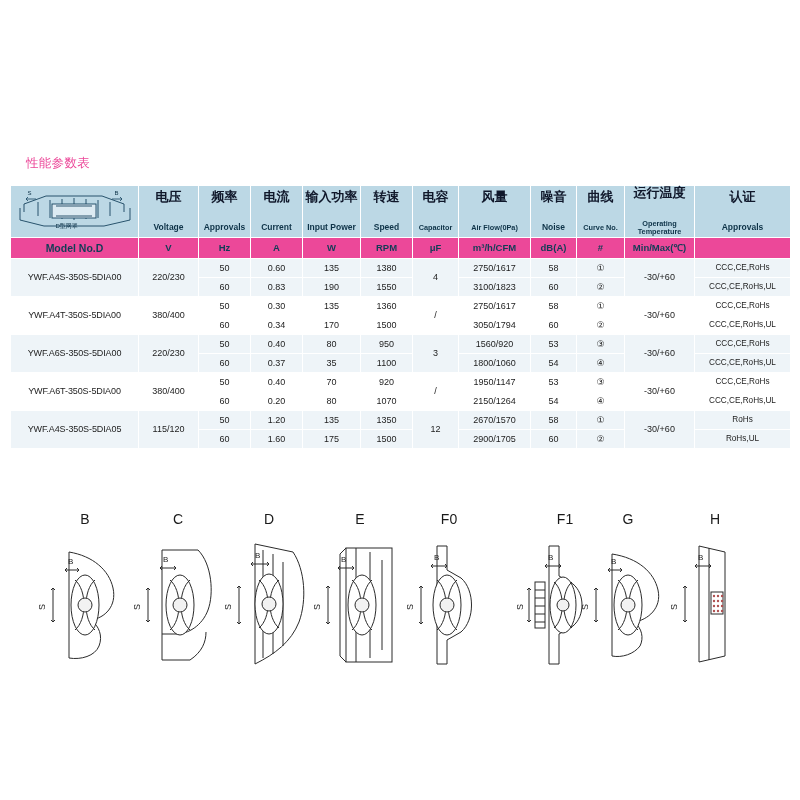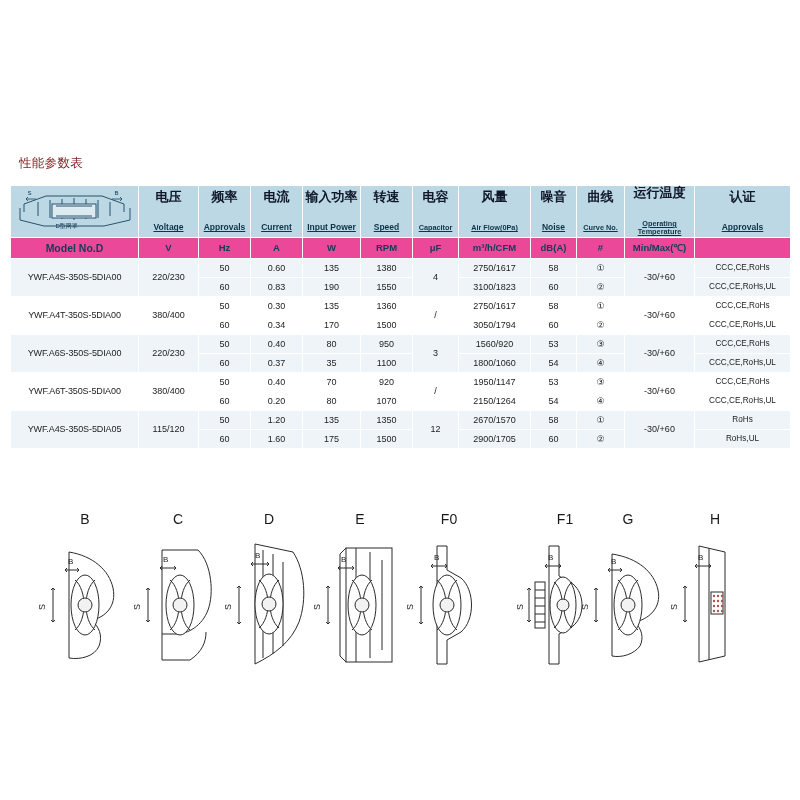--- a/index.html
+++ b/index.html
@@ -15,24 +15,24 @@
     position: relative;
     overflow: hidden;
   }
   .page {
     position: absolute;
     left: 0; top: 0;
     width: 800px; height: 800px;
   }
   .caption {
     position: absolute;
-    left: 19px;
+    left: 26px;
     top: 155px;
     font-size: 12.5px;
-    color: #7f1d1d;
+    color: #ec4899;
     letter-spacing: 0.3px;
   }
   table.spec {
     position: absolute;
     left: 10px;
     top: 185px;
     width: 780px;
     border-collapse: collapse;
     table-layout: fixed;
     font-size: 9px;
@@ -55,21 +55,20 @@
     font-size: 13px;
     font-weight: bold;
     color: #0f172a;
   }
   .hdr1 .en {
     display: block;
     font-size: 8.5px;
     font-weight: bold;
     color: #0e3348;
     margin-top: 19px;
-    text-decoration: underline;
   }
   .hdr1 .en.small {
     font-size: 7.3px;
   }
   .hdr2 td {
     background: #ec4899;
     height: 20px;
     font-size: 9.5px;
     font-weight: bold;
     color: #123d56;

